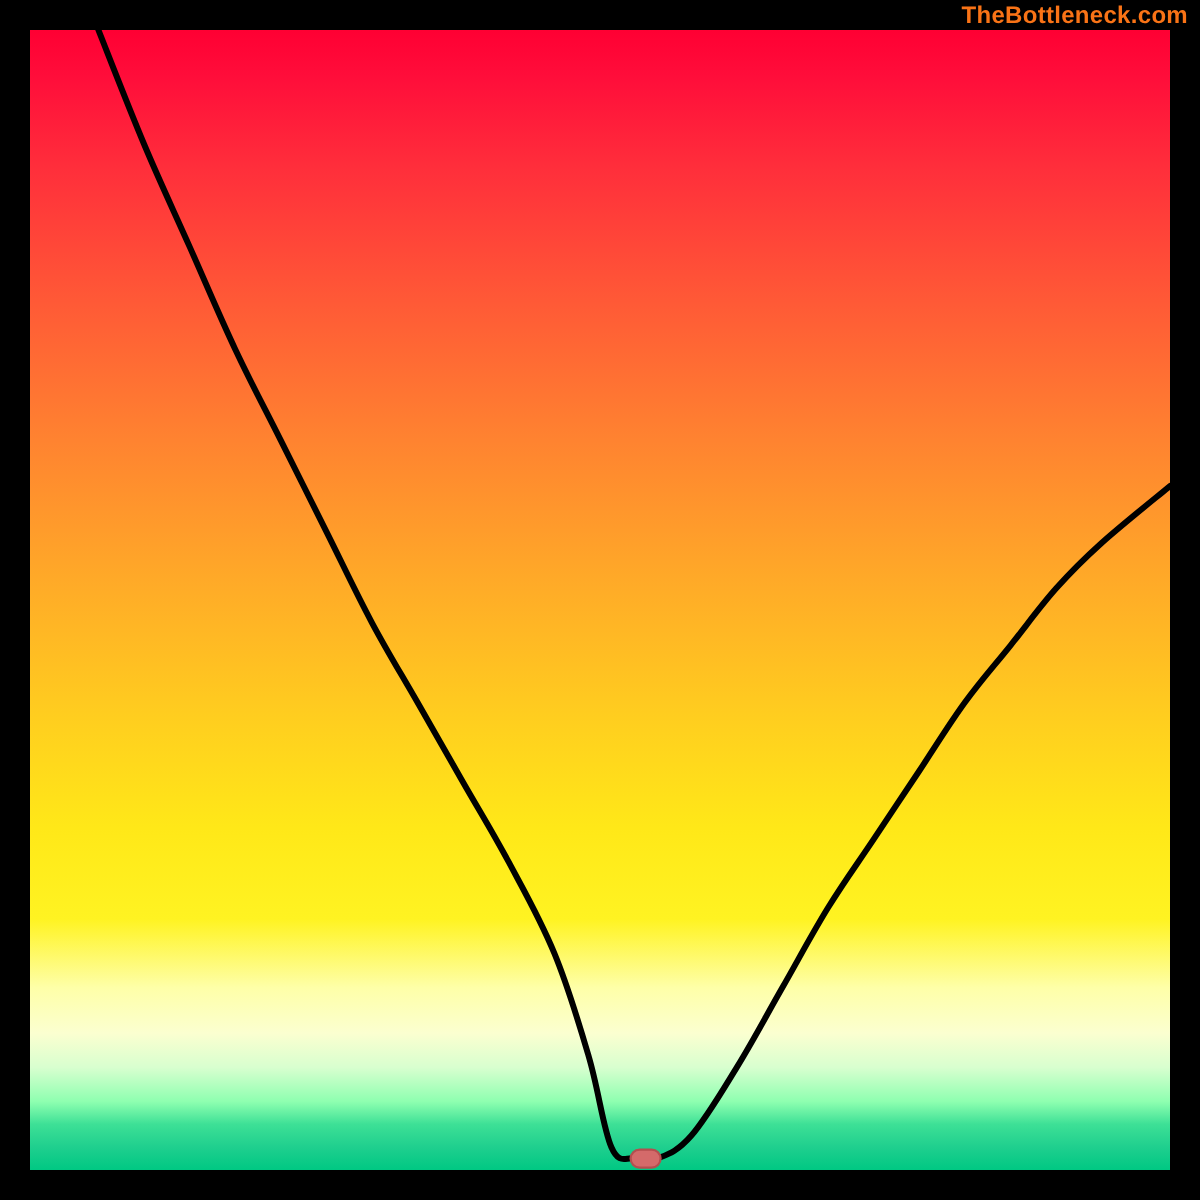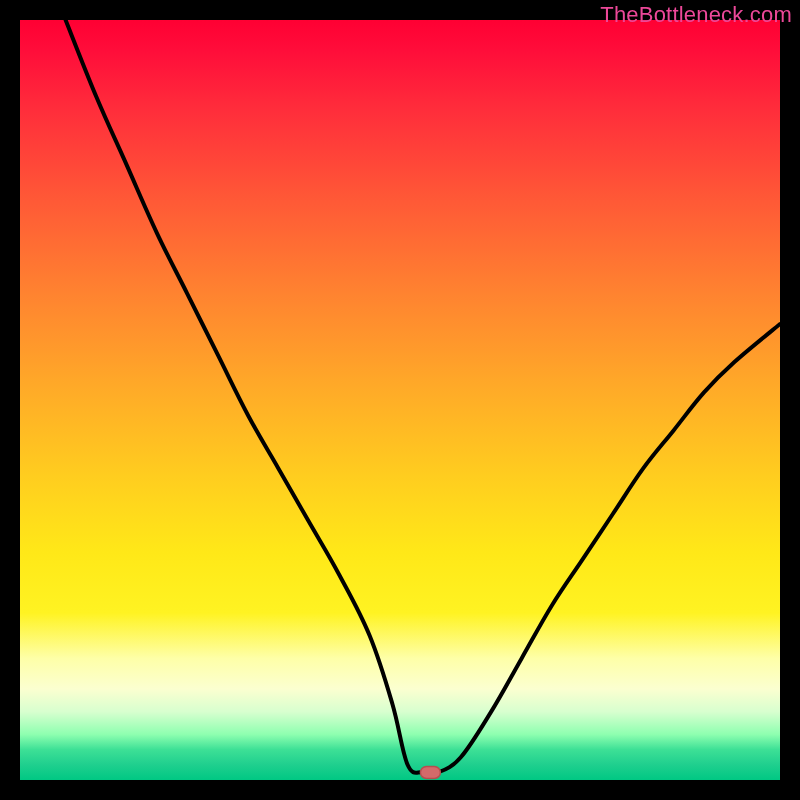--- a/index.html
+++ b/index.html
@@ -47,24 +47,24 @@
     position: absolute;
     left: 0;
     top: 0;
     width: 760px;
     height: 760px;
   }
   .watermark {
     position: absolute;
     top: 2px;
     right: 8px;
-    color: #ec4899;
-    font-size: 22px;
+    color: #f97316;
+    font-size: 16px;
     letter-spacing: 0.2px;
-    font-weight: 400;
+    font-weight: 700;
   }
 </style>
 </head>
 <body>
 
 <div class="frame">
   <div class="plot-area">
     <svg class="plot-svg" viewBox="0 0 760 760" preserveAspectRatio="none">
       <path d="M 45.6 0 C 51.072 13.68 65.056 50.00800000000001 76 76 C 86.944 101.99199999999999 95.456 119.77599999999997 106.4 144.39999999999998 C 117.34400000000001 169.024 125.85599999999998 189.54400000000007 136.79999999999998 212.80000000000007 C 147.74399999999997 236.05600000000007 156.256 251.712 167.2 273.59999999999997 C 178.14399999999998 295.48799999999994 186.656 312.512 197.6 334.4 C 208.54399999999998 356.28799999999995 217.05599999999998 374.67999999999995 228 395.2 C 238.94400000000002 415.72 247.45600000000005 429.24800000000005 258.40000000000003 448.40000000000003 C 269.34400000000005 467.552 277.856 482.448 288.8 501.59999999999997 C 299.744 520.752 308.256 534.28 319.2 554.8 C 330.144 575.3199999999999 340.024 592.344 349.6 615.6 C 359.17600000000004 638.856 365.56 660.744 372.4 684 C 379.23999999999995 707.256 382.12800000000004 732.4879999999999 387.6 744.8 C 393.072 757.112 397.32800000000003 751.0319999999999 402.8 752.4 C 408.272 753.768 411.1600000000001 755.136 418.00000000000006 752.4 C 424.84000000000003 749.664 431.224 748.144 440.79999999999995 737.2 C 450.3759999999999 726.2560000000001 460.256 709.384 471.2 691.6 C 482.144 673.816 490.656 657.552 501.6 638.4 C 512.544 619.2479999999999 521.056 602.984 532 585.2 C 542.944 567.416 551.456 556.0160000000001 562.4 539.6 C 573.3439999999999 523.184 581.8560000000001 510.416 592.8000000000001 494 C 603.744 477.584 612.256 463.44800000000004 623.1999999999999 448.40000000000003 C 634.1439999999999 433.35200000000003 642.6560000000001 424.08 653.6 410.4 C 664.544 396.71999999999997 673.056 384.712 684 372.4 C 694.944 360.08799999999997 700.72 354.31199999999995 714.4 341.99999999999994 C 728.0799999999999 329.68799999999993 751.792 310.84 760 304" id="curve-path" fill="none" stroke="#000000" stroke-width="4" stroke-linecap="round" stroke-linejoin="round"></path>
       <rect id="min-marker" x="400.40000000000003" y="746.4" width="20" height="12" rx="6" ry="6" fill="#d46a6a" stroke="#b44f4f" stroke-width="1.5"></rect>

